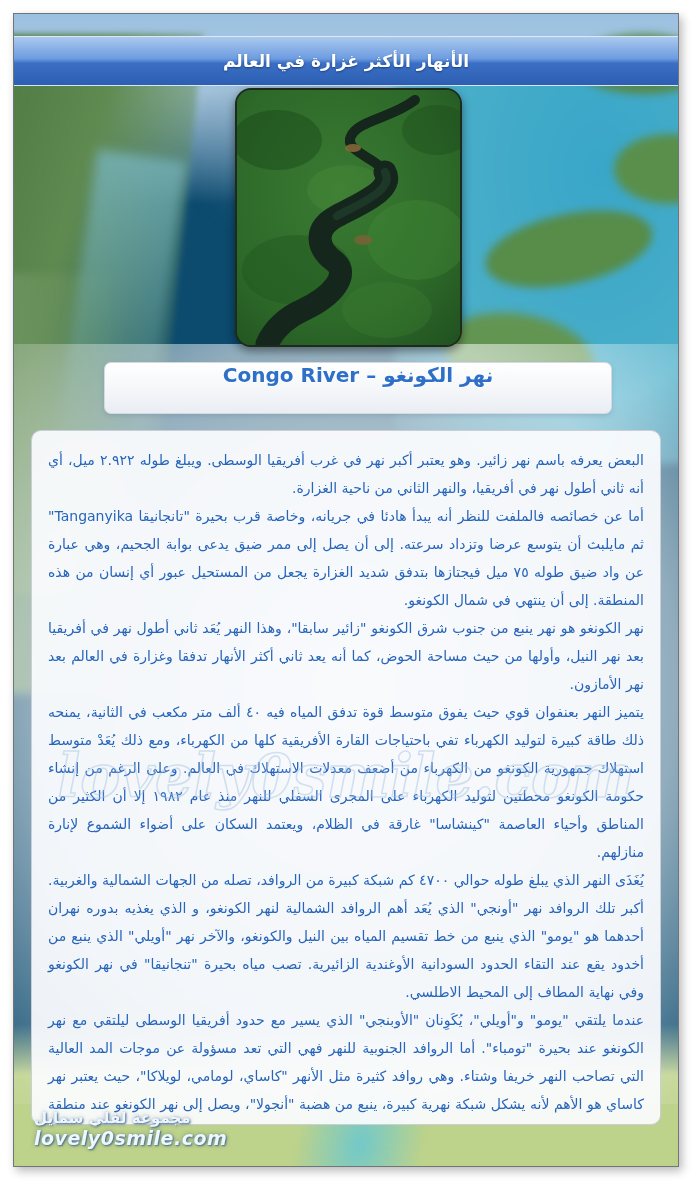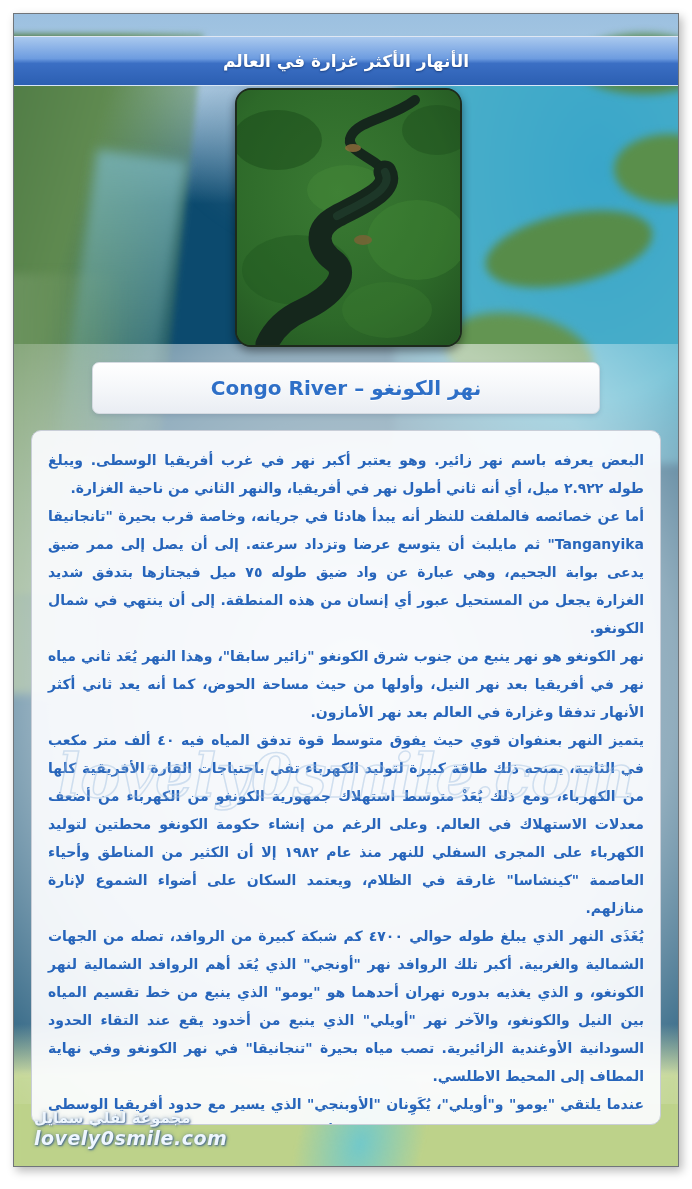--- a/index.html
+++ b/index.html
@@ -64,41 +64,41 @@
   
   .photo{
     position:absolute;left:221px;top:74px;width:223px;height:255px;
     border:2px solid #1d2a1c;border-radius:16px;overflow:hidden;
     box-shadow:0 4px 10px rgba(0,0,0,0.45);background:#2d6929;
   }
   .photo svg{display:block;width:100%;height:100%;}
 
   
   .title-bar{
-    position:absolute;left:78px;top:348px;width:506px;height:50px;
+    position:absolute;left:90px;top:348px;width:506px;height:50px;
     background:linear-gradient(180deg,#ffffff 0%,#f4f6f9 55%,#e9edf3 100%);
     border:1px solid #d5dae1;border-radius:7px;
     box-shadow:0 2px 4px rgba(90,110,140,0.25);
-    display:flex;align-items:center;justify-content:center;
+    display:flex;justify-content:center;
   }
   .title-text{
     direction:rtl;color:#2e6fc7;font-size:20px;font-weight:bold;
     text-shadow:0 1px 0 rgba(255,255,255,0.9);
   }
 
   
   .panel{
     position:absolute;left:17px;top:416px;width:630px;height:695px;
     box-sizing:border-box;background:rgba(251,252,254,0.93);
     border:1px solid #c9ced8;border-radius:10px;
     padding:15px 16px;overflow:hidden;
   }
   .panel p{
     margin:0;direction:rtl;text-align:justify;
-    color:#2765bb;font-size:14px;font-weight:bold;line-height:28px;
+    color:#2765bb;font-size:14px;font-weight:normal;line-height:28px;
   }
   .panel-watermark{
     position:absolute;left:0;top:310px;width:100%;text-align:center;
     font-family:"DejaVu Serif","Liberation Serif",serif;font-style:italic;
     font-size:60px;font-weight:bold;color:rgba(255,255,255,0.08);
     -webkit-text-stroke:1.5px rgba(160,190,225,0.45);
     pointer-events:none;white-space:nowrap;
   }
 
   
@@ -160,21 +160,21 @@
   </div>
 
   <div class="title-bar">
     <span class="title-text">نهر الكونغو – Congo River</span>
   </div>
 
   <div class="panel">
     <div class="panel-watermark">lovely0smile.com</div>
     <p>البعض يعرفه باسم نهر زائير. وهو يعتبر أكبر نهر في غرب أفريقيا الوسطى. ويبلغ طوله ٢.٩٢٢ ميل، أي أنه ثاني أطول نهر في أفريقيا، والنهر الثاني من ناحية الغزارة.</p>
     <p>أما عن خصائصه فالملفت للنظر أنه يبدأ هادئا في جريانه، وخاصة قرب بحيرة "تانجانيقا Tanganyika" ثم مايلبث أن يتوسع عرضا وتزداد سرعته. إلى أن يصل إلى ممر ضيق يدعى بوابة الجحيم، وهي عبارة عن واد ضيق طوله ٧٥ ميل فيجتازها بتدفق شديد الغزارة يجعل من المستحيل عبور أي إنسان من هذه المنطقة. إلى أن ينتهي في شمال الكونغو.</p>
-    <p>نهر الكونغو هو نهر ينبع من جنوب شرق الكونغو "زائير سابقا"، وهذا النهر يُعَد ثاني مياه نهر في أفريقيا بعد نهر النيل، وأولها من حيث مساحة الحوض، كما أنه يعد ثاني أكثر الأنهار تدفقا وغزارة في العالم بعد نهر الأمازون.</p>
+    <p>نهر الكونغو هو نهر ينبع من جنوب شرق الكونغو "زائير سابقا"، وهذا النهر يُعَد ثاني أطول نهر في أفريقيا بعد نهر النيل، وأولها من حيث مساحة الحوض، كما أنه يعد ثاني أكثر الأنهار تدفقا وغزارة في العالم بعد نهر الأمازون.</p>
     <p>يتميز النهر بعنفوان قوي حيث يفوق متوسط قوة تدفق المياه فيه ٤٠ ألف متر مكعب في الثانية، يمنحه ذلك طاقة كبيرة لتوليد الكهرباء تفي باحتياجات القارة الأفريقية كلها من الكهرباء، ومع ذلك يُعَدْ متوسط استهلاك جمهورية الكونغو من الكهرباء من أضعف معدلات الاستهلاك في العالم. وعلى الرغم من إنشاء حكومة الكونغو محطتين لتوليد الكهرباء على المجرى السفلي للنهر منذ عام ١٩٨٢ إلا أن الكثير من المناطق وأحياء العاصمة "كينشاسا" غارقة في الظلام، ويعتمد السكان على أضواء الشموع لإنارة منازلهم.</p>
     <p>يُغَذَى النهر الذي يبلغ طوله حوالي ٤٧٠٠ كم شبكة كبيرة من الروافد، تصله من الجهات الشمالية والغربية. أكبر تلك الروافد نهر "أونجي" الذي يُعَد أهم الروافد الشمالية لنهر الكونغو، و الذي يغذيه بدوره نهران أحدهما هو "يومو" الذي ينبع من خط تقسيم المياه بين النيل والكونغو، والآخر نهر "أويلي" الذي ينبع من أخدود يقع عند التقاء الحدود السودانية الأوغندية الزائيرية. تصب مياه بحيرة "تنجانيقا" في نهر الكونغو وفي نهاية المطاف إلى المحيط الاطلسي.</p>
     <p>عندما يلتقي "يومو" و"أويلي"، يُكَوِنان "الأوبنجي" الذي يسير مع حدود أفريقيا الوسطى ليلتقي مع نهر الكونغو عند بحيرة "تومباء". أما الروافد الجنوبية للنهر فهي التي تعد مسؤولة عن موجات المد العالية التي تصاحب النهر خريفا وشتاء. وهي روافد كثيرة مثل الأنهر "كاساي، لومامي، لويلاكا"، حيث يعتبر نهر كاساي هو الأهم لأنه يشكل شبكة نهرية كبيرة، ينبع من هضبة "أنجولا"، ويصل إلى نهر الكونغو عند منطقة تدعى "ليوبولدفيل" حيث يسير الكونغو بعد اتحاده مع "كاساي" باتجاه الشمال فيضيق مجرى النهر، وتنتشر فيه المساقط المائية أهمها شلالات "ليفنجستون" وشلالات "أنجا"، ثم ينحرف النهر قليلا باتجاه الجنوب إلى أن يصب في المحيط الأطلسي.</p>
   </div>
 
   <div class="site-logo">
     <div class="ar">مجموعة لفلي سمايل</div>
     <div class="url">lovely0smile.com</div>
   </div>
 

